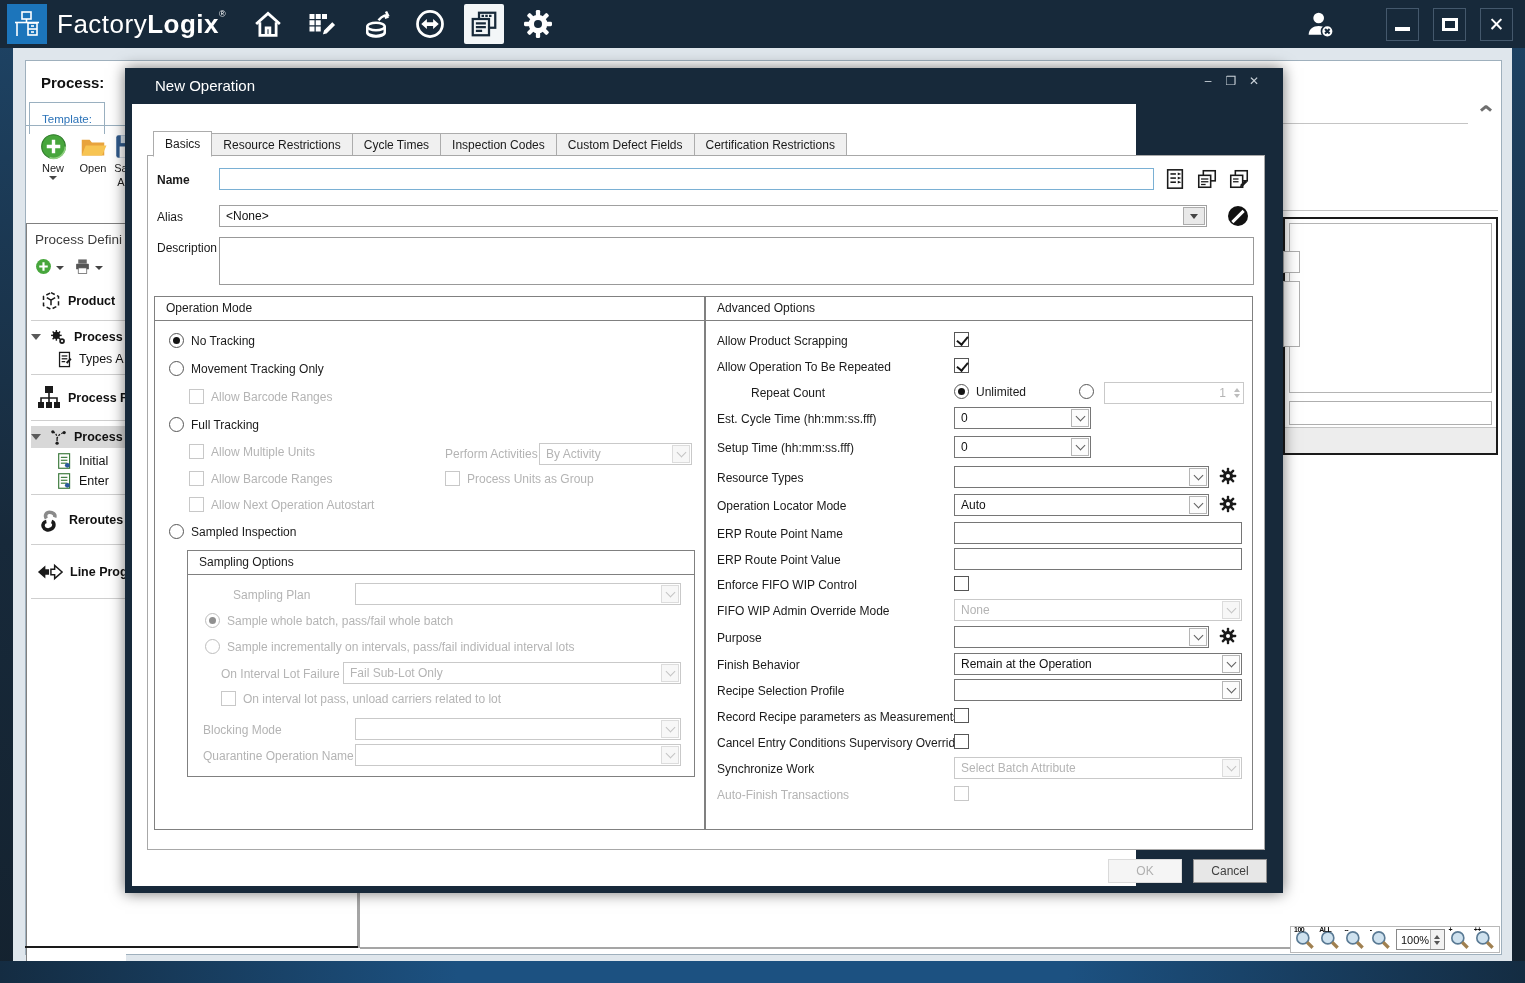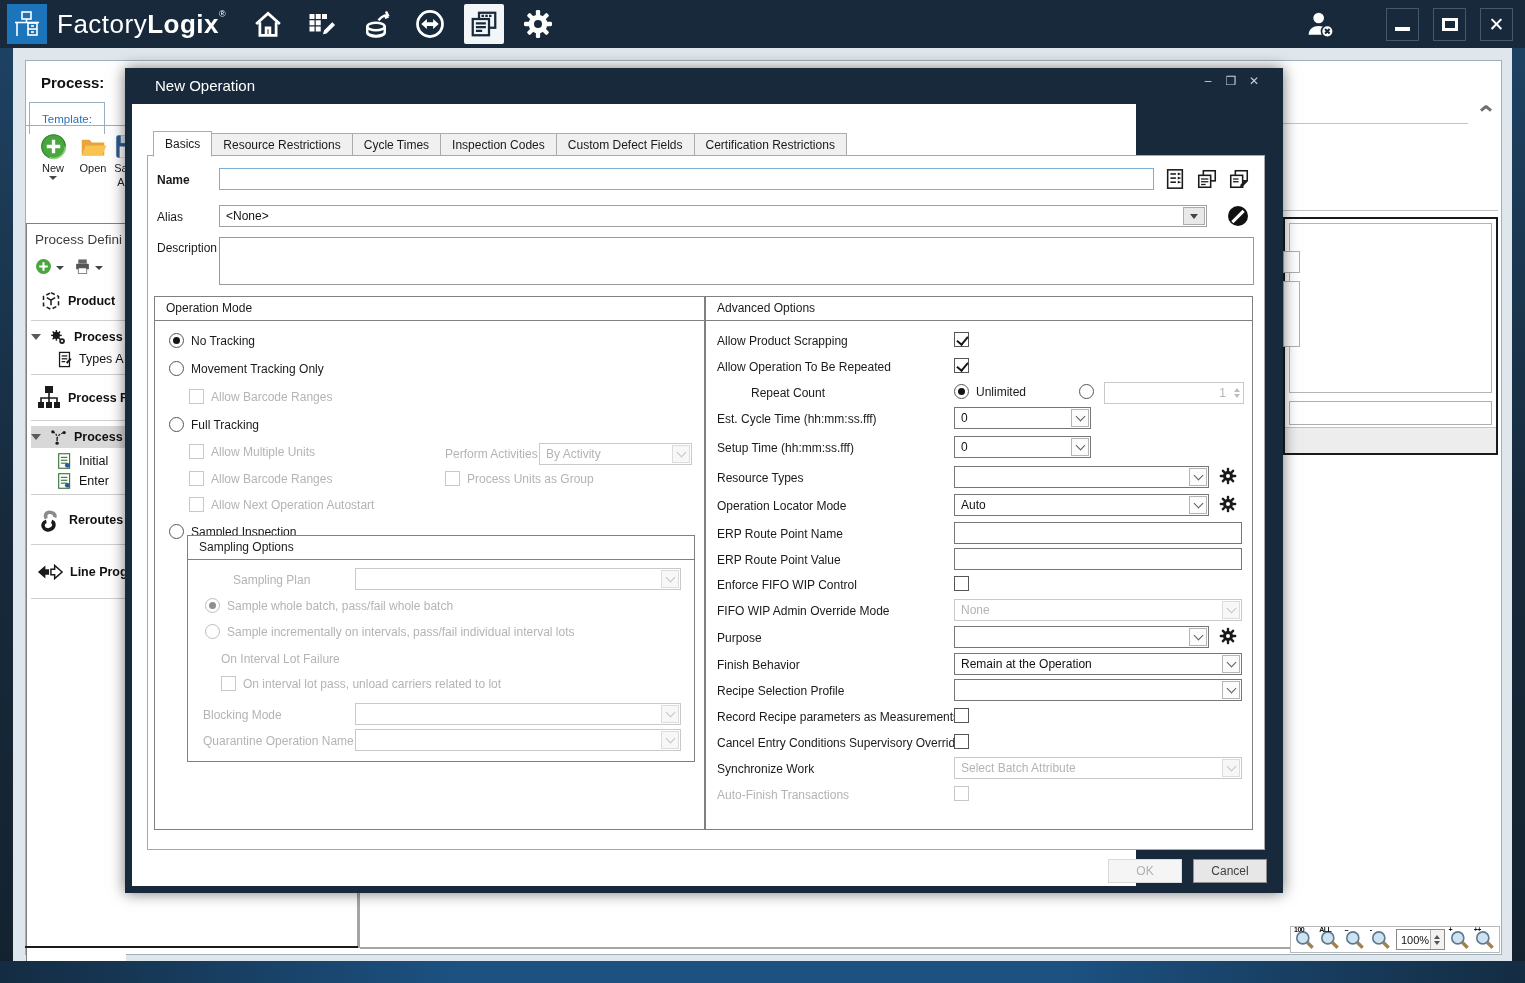--- a/index.html
+++ b/index.html
@@ -556,36 +556,40 @@
           </div>
           <div class="hrow" style="left:34px;top:200px;">
             <span class="checkbox dis"></span>
             <span class="flabel dis" style="position:static">Allow Next Operation Autostart</span>
           </div>
           <div class="hrow" style="left:14px;top:227px;">
             <span class="radio"></span>
             <span>Sampled Inspection</span>
           </div>
 
-          <div class="groupbox" style="left:32px;top:238px;width:508px;height:227px;">
+          <div class="groupbox" style="left:32px;top:253px;width:508px;height:227px;">
             <div class="gb-header">Sampling Options</div>
             <div class="flabel dis" style="left:15px;top:37px;margin-left:30px;">Sampling Plan</div>
             <div class="combo disabled" style="left:167px;top:32px;width:326px;">
               <span class="val"></span>
               <span class="cbtn"></span>
             </div>
             <div class="hrow" style="left:17px;top:62px;">
               <span class="radio dis checked"></span>
               <span class="flabel dis" style="position:static">Sample whole batch, pass/fail whole batch</span>
             </div>
             <div class="hrow" style="left:17px;top:88px;">
               <span class="radio dis"></span>
               <span class="flabel dis" style="position:static">Sample incrementally on intervals, pass/fail individual interval lots</span>
             </div>
             <div class="flabel dis" style="left:33px;top:116px;">On Interval Lot Failure</div>
+            <div class="combo disabled" style="left:155px;top:111px;width:338px;">
+              <span class="val">Fail Sub-Lot Only</span>
+              <span class="cbtn"></span>
+            </div>
             <div class="hrow" style="left:33px;top:140px;">
               <span class="checkbox dis"></span>
               <span class="flabel dis" style="position:static">On interval lot pass, unload carriers related to lot</span>
             </div>
             <div class="flabel dis" style="left:15px;top:172px;">Blocking Mode</div>
             <div class="combo disabled" style="left:167px;top:167px;width:326px;">
               <span class="val"></span>
               <span class="cbtn"></span>
             </div>
             <div class="flabel dis" style="left:15px;top:198px;">Quarantine Operation Name</div>

